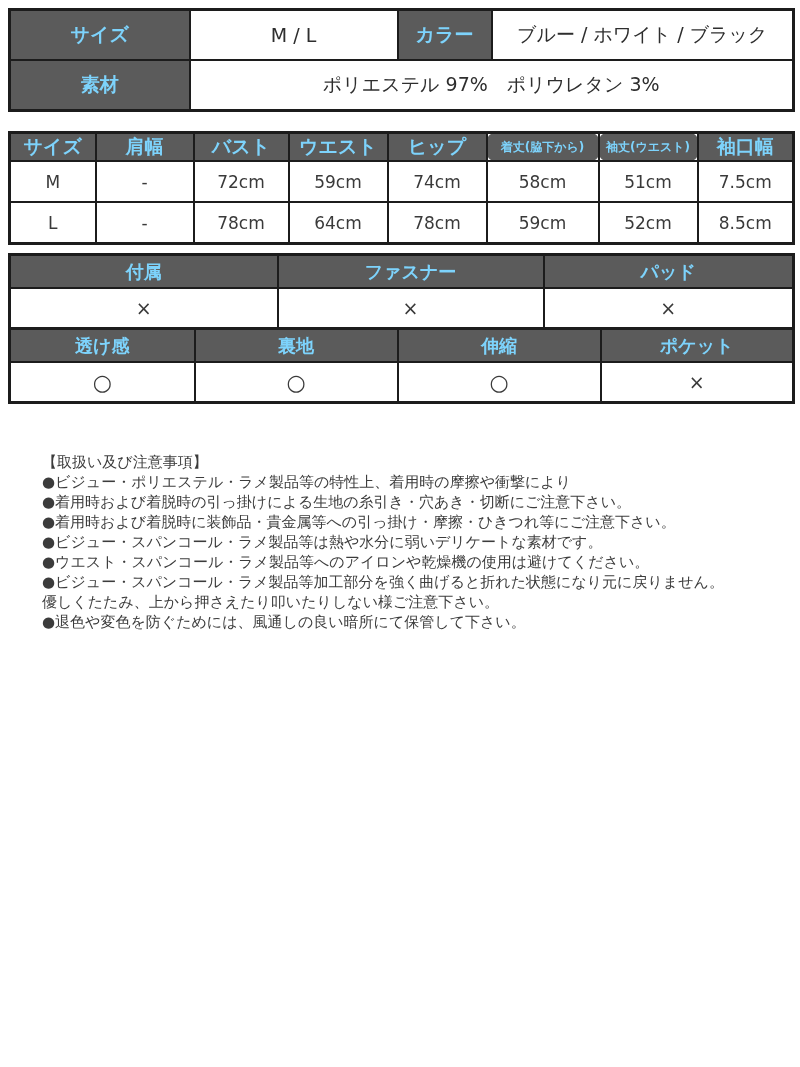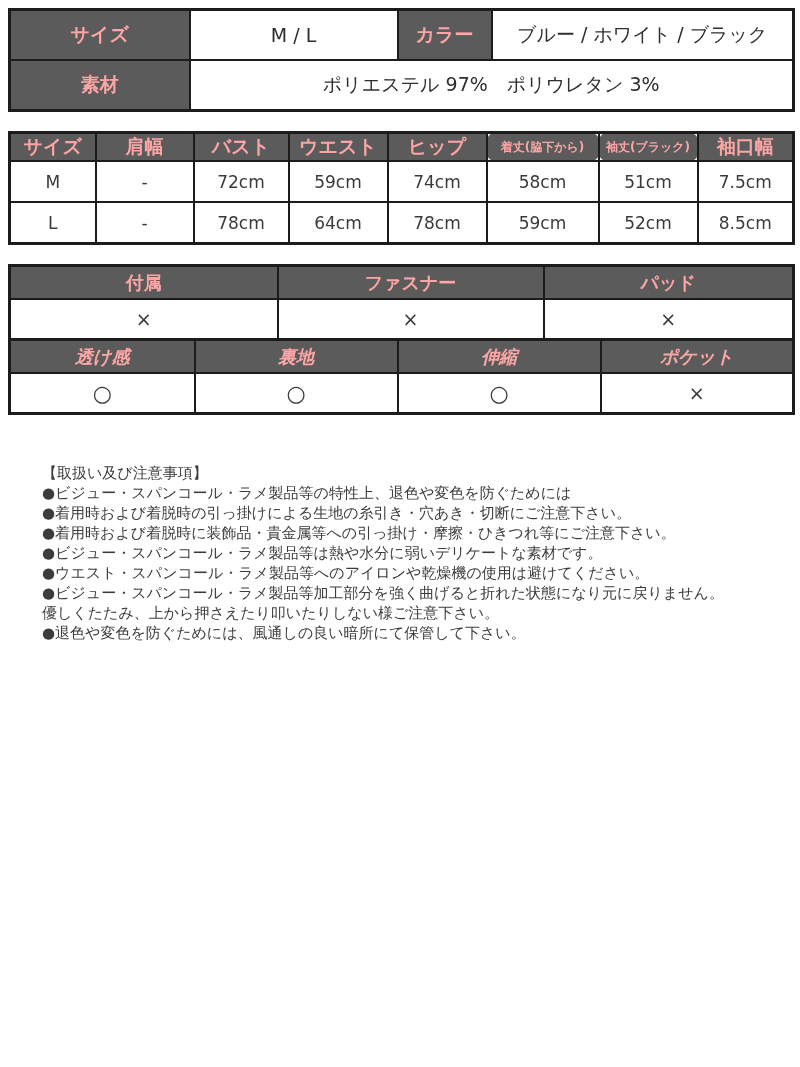--- a/index.html
+++ b/index.html
@@ -25,38 +25,38 @@
   table.t td {
     border: 2px solid #1c1c1c;
     text-align: center;
     vertical-align: middle;
     padding: 0;
     overflow: hidden;
     white-space: nowrap;
   }
   td.h {
     background: #5b5b5b;
-    color: #fca5a5;
+    color: #7dd3fc;
     font-weight: bold;
   }
   td.v { background: #ffffff; }
 
   
   .t1 { margin-top: 8px; width: 784px; font-size: 19px; }
   .t1 td { height: 48px; }
 
   
   .t2 { margin-top: 19px; width: 784px; }
   .t2 td.h { height: 25px; font-size: 19px; }
   .t2 td.h.small { font-size: 12px; font-weight: bold; border-radius: 8px; }
   .t2 td.v { height: 39px; font-size: 17px; color: #3a3a3a; }
 
   
-  .t3a { margin-top: 19px; width: 784px; }
-  .t3b { margin-top: -3px; width: 784px; font-style: italic; }
+  .t3a { margin-top: 8px; width: 784px; }
+  .t3b { margin-top: -3px; width: 784px; }
   .t3a td.h, .t3b td.h { height: 31px; font-size: 18px; }
   .t3a td.v, .t3b td.v { height: 38px; }
   .mark-x { font-size: 19px; color: #3a3a3a; }
   .mark-o { font-size: 22px; color: #3a3a3a; }
 
   
   .notes {
     margin-top: 48px;
     padding-left: 42px;
     padding-right: 13px;
@@ -104,21 +104,21 @@
         <col style="width:96px">
     </colgroup>
     <tbody>
         <tr>
       <td class="h">サイズ</td>
       <td class="h">肩幅</td>
       <td class="h">バスト</td>
       <td class="h">ウエスト</td>
       <td class="h">ヒップ</td>
       <td class="h small">着丈(脇下から)</td>
-      <td class="h small">袖丈(ブラック)</td>
+      <td class="h small">袖丈(ウエスト)</td>
       <td class="h">袖口幅</td>
     </tr>
     <tr>
       <td class="v">M</td>
       <td class="v">-</td>
       <td class="v">72cm</td>
       <td class="v">59cm</td>
       <td class="v">74cm</td>
       <td class="v">58cm</td>
       <td class="v">51cm</td>
@@ -175,21 +175,21 @@
       <td class="v mark-o">○</td>
       <td class="v mark-o">○</td>
       <td class="v mark-o">○</td>
       <td class="v mark-x">×</td>
     </tr>
   </tbody>
     </table>
 
   <div class="notes">
     <div class="note-line">【取扱い及び注意事項】</div>
-    <div class="note-line">●ビジュー・スパンコール・ラメ製品等の特性上、退色や変色を防ぐためには</div>
+    <div class="note-line">●ビジュー・ポリエステル・ラメ製品等の特性上、着用時の摩擦や衝撃により</div>
     <div class="note-line">●着用時および着脱時の引っ掛けによる生地の糸引き・穴あき・切断にご注意下さい。</div>
     <div class="note-line">●着用時および着脱時に装飾品・貴金属等への引っ掛け・摩擦・ひきつれ等にご注意下さい。</div>
     <div class="note-line">●ビジュー・スパンコール・ラメ製品等は熱や水分に弱いデリケートな素材です。</div>
     <div class="note-line">●ウエスト・スパンコール・ラメ製品等へのアイロンや乾燥機の使用は避けてください。</div>
     <div class="note-line">●ビジュー・スパンコール・ラメ製品等加工部分を強く曲げると折れた状態になり元に戻りません。</div>
     <div class="note-line">優しくたたみ、上から押さえたり叩いたりしない様ご注意下さい。</div>
     <div class="note-line">●退色や変色を防ぐためには、風通しの良い暗所にて保管して下さい。</div>
   </div>
 
 </div>

